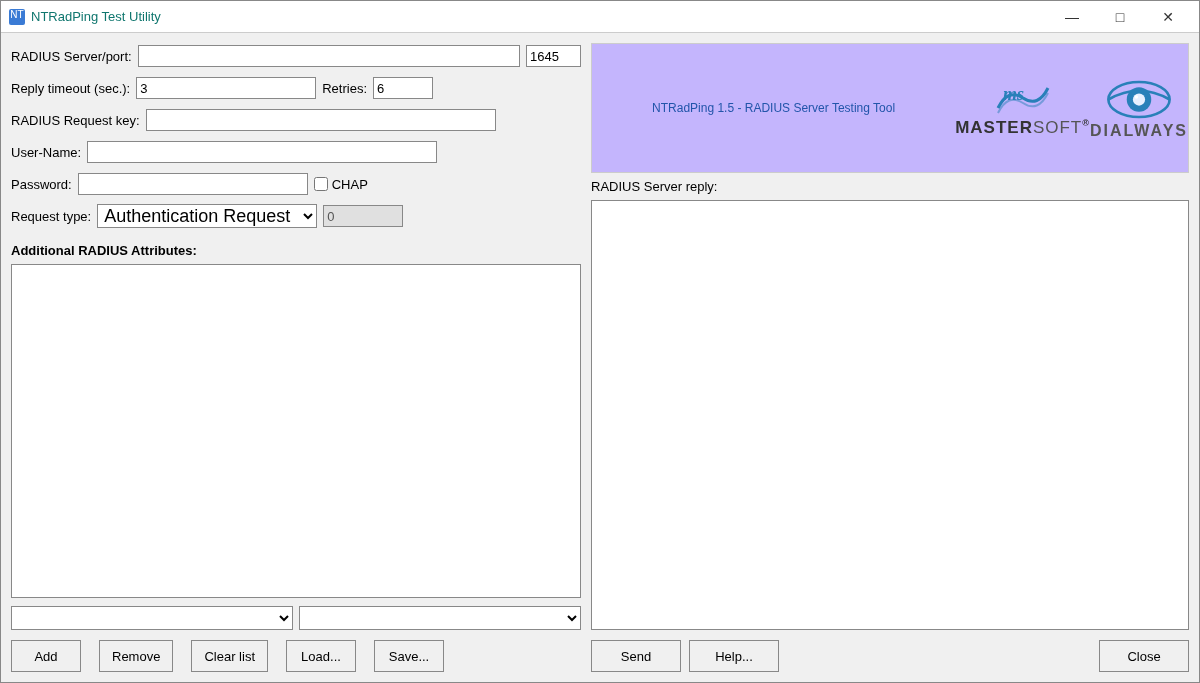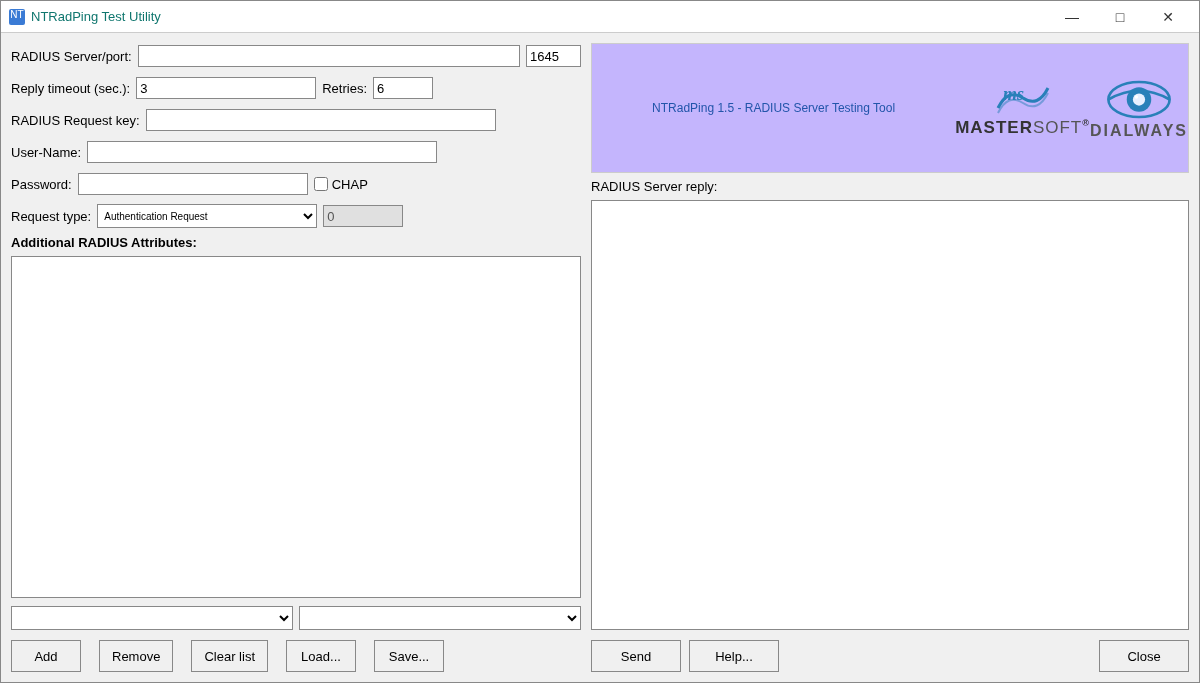--- a/index.html
+++ b/index.html
@@ -126,40 +126,40 @@
     .checkbox-chap {
       width: 14px;
       height: 14px;
       cursor: pointer;
     }
 
     .request-type-select {
       height: 24px;
       border: 1px solid #888;
       background: white;
-      font-size: 10px;
+      font-size: 18px;
       padding: 0 2px;
       width: 220px;
       cursor: pointer;
     }
 
     .request-code-input {
       height: 22px;
       border: 1px solid #888;
       background: #e0e0e0;
       padding: 0 3px;
       font-size: 13px;
       width: 80px;
       color: #555;
     }
 
     .attributes-label {
       font-size: 13px;
       font-weight: bold;
-      margin-top: 0;
+      margin-top: 8px;
     }
 
     .attributes-area {
       flex: 1;
       border: 1px solid #888;
       background: white;
       resize: none;
       font-size: 13px;
       padding: 2px;
       outline: none;

